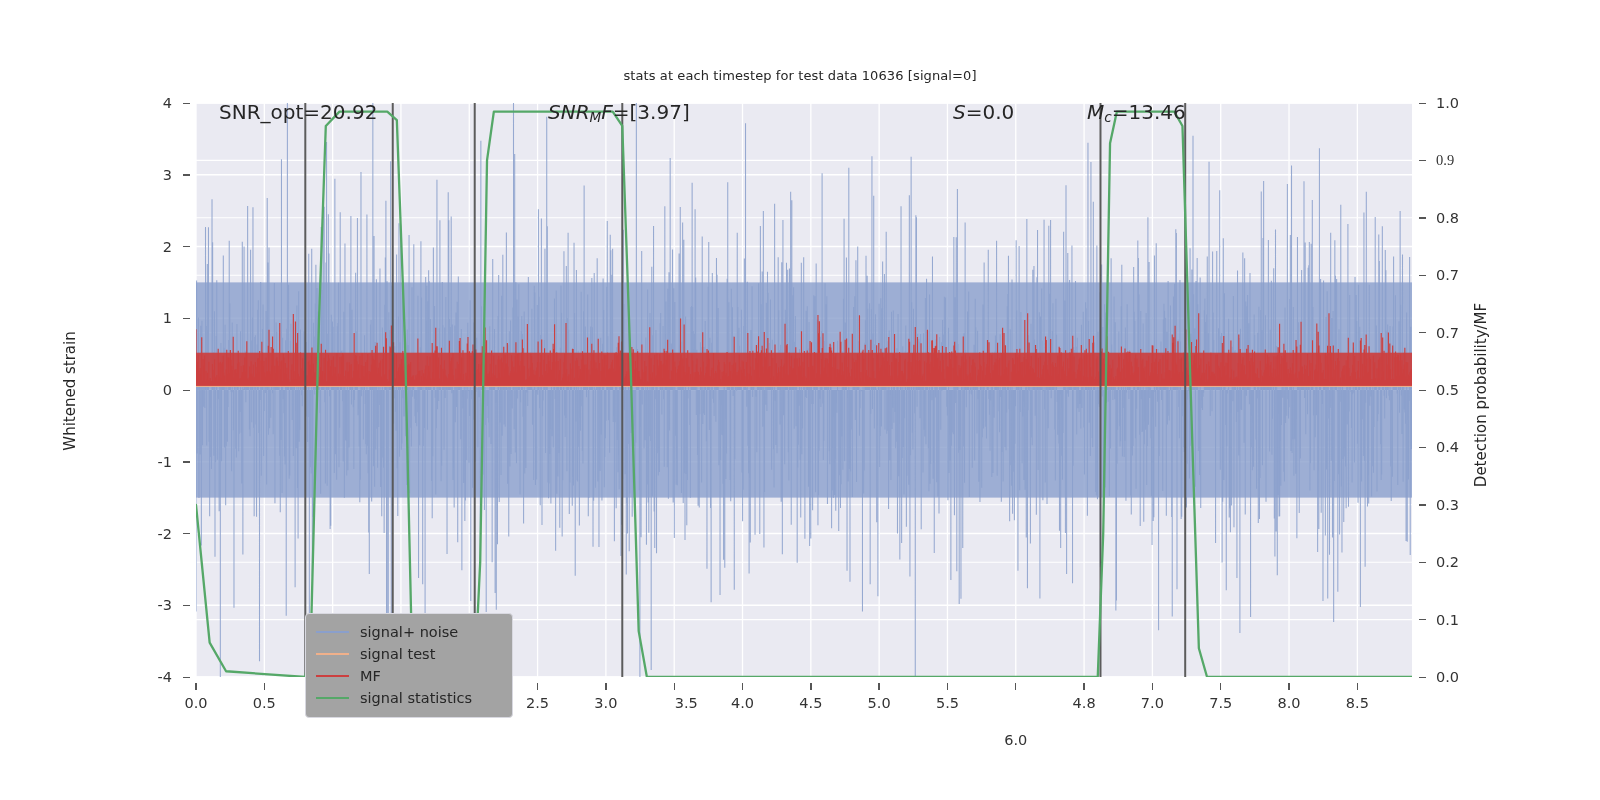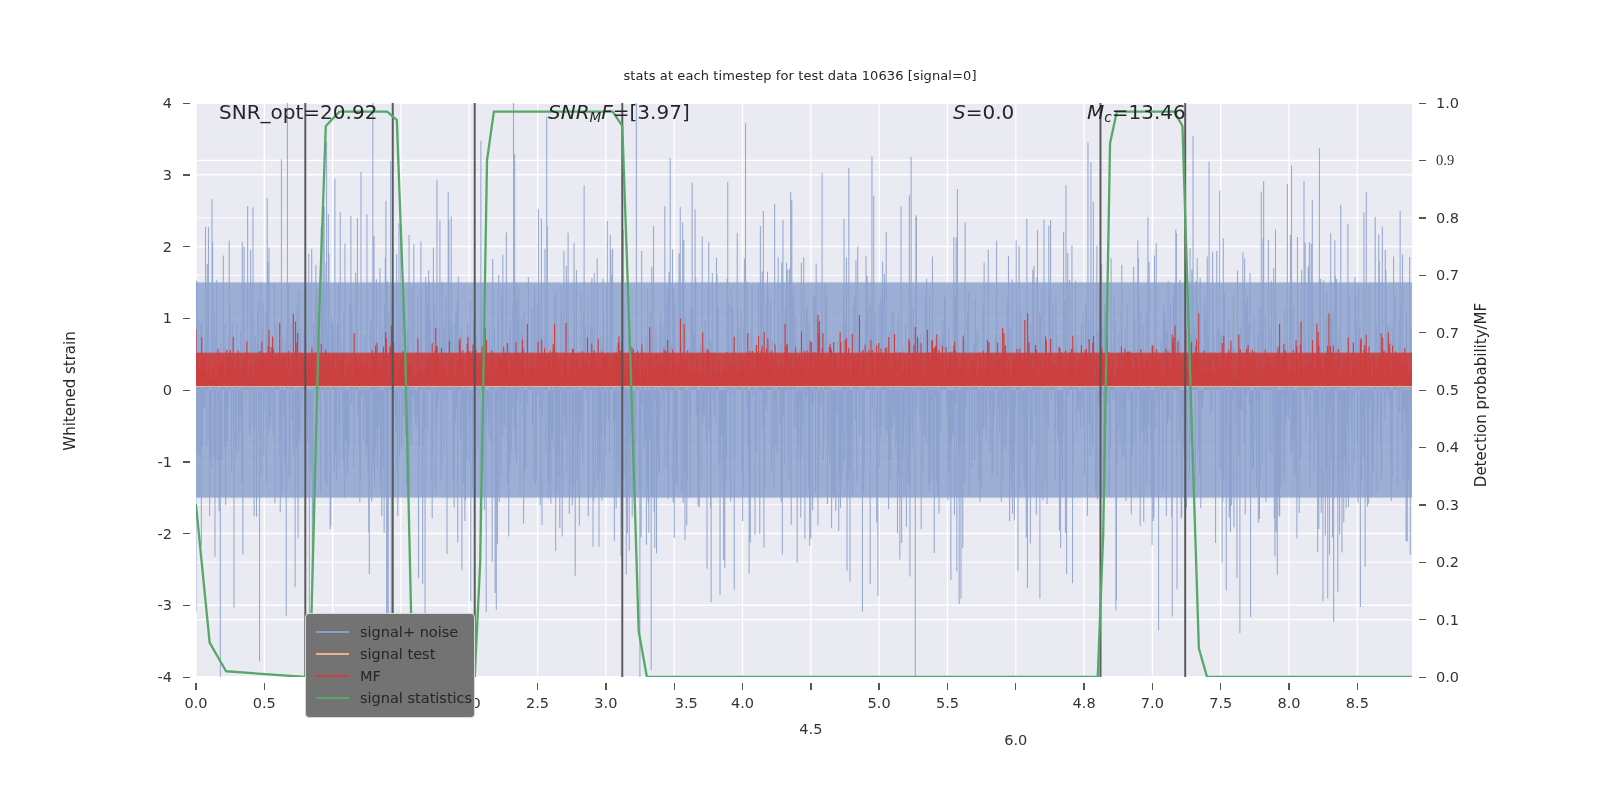--- a/index.html
+++ b/index.html
@@ -30,22 +30,22 @@
            transform:translateY(-50%);white-space:nowrap;}
   .xtick{position:absolute;top:0;text-align:center;font-size:14.5px;color:#333;
          transform:translateX(-50%);white-space:nowrap;}
 
   
   .annot{position:absolute;font-size:20px;color:#262626;white-space:nowrap;}
   .annot i{font-style:italic;}
   .annot sub{font-size:.68em;font-style:italic;vertical-align:-.22em;}
 
   
-  #legend{position:absolute;left:305px;top:613px;width:170px;
-          background:#737373;border:1px solid #d8d8e0;border-radius:4px;
+  #legend{position:absolute;left:305px;top:613px;width:208px;
+          background:#a3a3a3;border:1px solid #d8d8e0;border-radius:4px;
           padding:7px 10px 8px 10px;box-sizing:border-box;}
   .leg-row{display:flex;align-items:center;height:22px;}
   .leg-swatch{width:33px;height:0;border-top-width:2.2px;border-top-style:solid;
               margin-right:11px;flex:0 0 33px;}
   .leg-text{font-size:14.5px;color:#262626;white-space:nowrap;}
 </style>
 </head>
 <body>
 
 <div id="fig">
@@ -82,21 +82,21 @@
   <div id="xlabels">
       <div class="xtick" style="left: 196px; top: 695px;">0.0</div>
       <div class="xtick" style="left: 264.315px; top: 695px;">0.5</div>
       <div class="xtick" style="left: 332.629px; top: 695px;">1.0</div>
       <div class="xtick" style="left: 400.944px; top: 695px;">1.5</div>
       <div class="xtick" style="left: 469.258px; top: 695px;">2.0</div>
       <div class="xtick" style="left: 537.573px; top: 695px;">2.5</div>
       <div class="xtick" style="left: 605.888px; top: 695px;">3.0</div>
       <div class="xtick" style="left: 674.202px; top: 695px; margin-left: 12px;">3.5</div>
       <div class="xtick" style="left: 742.517px; top: 695px;">4.0</div>
-      <div class="xtick" style="left: 810.831px; top: 695px; margin-top: 26px;">4.5</div>
+      <div class="xtick" style="left: 810.831px; top: 695px;">4.5</div>
       <div class="xtick" style="left: 879.146px; top: 695px;">5.0</div>
       <div class="xtick" style="left: 947.461px; top: 695px;">5.5</div>
       <div class="xtick" style="left: 1015.78px; top: 732px;">6.0</div>
       <div class="xtick" style="left: 1084.09px; top: 695px;">4.8</div>
       <div class="xtick" style="left: 1152.4px; top: 695px;">7.0</div>
       <div class="xtick" style="left: 1220.72px; top: 695px; text-align: right;">7.5</div>
       <div class="xtick" style="left: 1289.03px; top: 695px;">8.0</div>
       <div class="xtick" style="left: 1357.35px; top: 695px;">8.5</div>
     </div>
   <div id="tickmarks">

